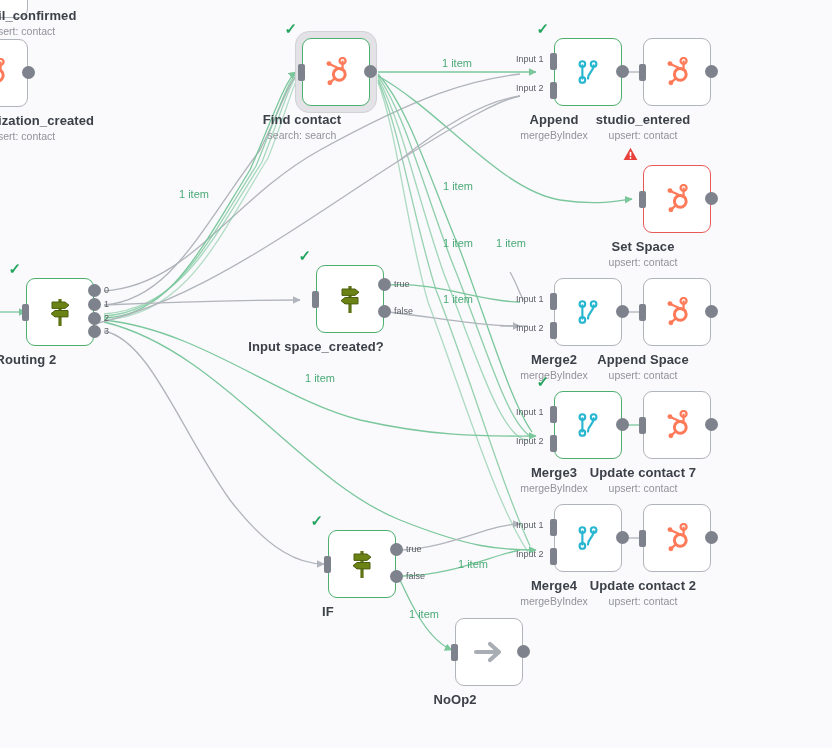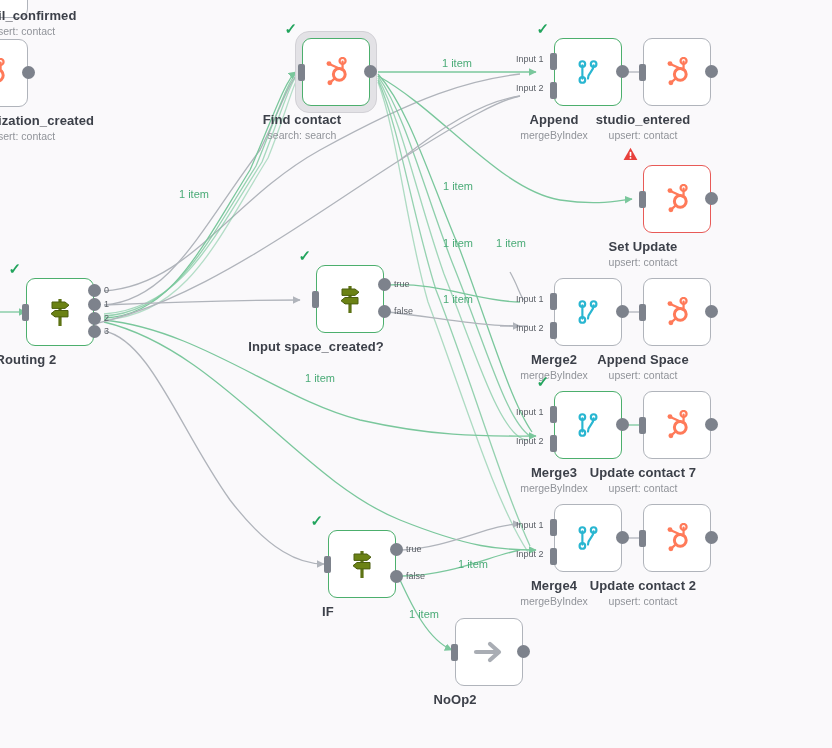--- a/index.html
+++ b/index.html
@@ -261,21 +261,21 @@
     </div>
     <div class="node-warn">
       <svg width="15" height="14" viewBox="0 0 16 15">
         <path d="M8 0.8 L15.4 14 L0.6 14 Z" fill="#e8413c"></path>
         <rect x="7.1" y="5.2" width="1.8" height="4.8" rx=".8" fill="#fff"></rect>
         <circle cx="8" cy="11.7" r="1" fill="#fff"></circle>
       </svg>
     </div>
     <div class="port-in" style="left:-4px;top:26px;"></div>
     <div class="port-out" style="left:62px;top:27px;"></div>
-    <div class="node-title" style="top:74px;">Set Update</div>
+    <div class="node-title" style="top:74px;">Set Space</div>
     <div class="node-sub" style="top:91px;">upsert: contact</div>
   </div>
 
   <div class="node state-ok" style="left:26px;top:278px;">
     <div class="node-box"></div>
     <div class="node-icon">
       <svg width="34" height="34" viewBox="0 0 34 34">
         <rect x="15.4" y="4" width="3.2" height="27" fill="#5d7314"></rect>
         <path d="M9 7 h13 l4 3.2 -4 3.2 h-13 z" fill="#6b8214" stroke="#4c5e10" stroke-width="1"></path>
         <path d="M25 15.5 h-13 l-4 3.2 4 3.2 h13 z" fill="#6b8214" stroke="#4c5e10" stroke-width="1"></path>

